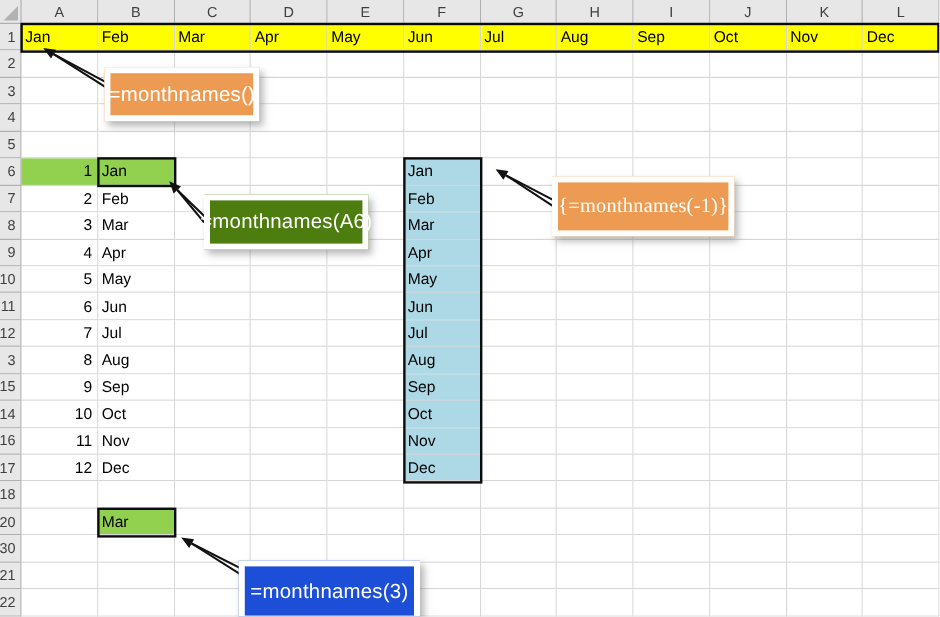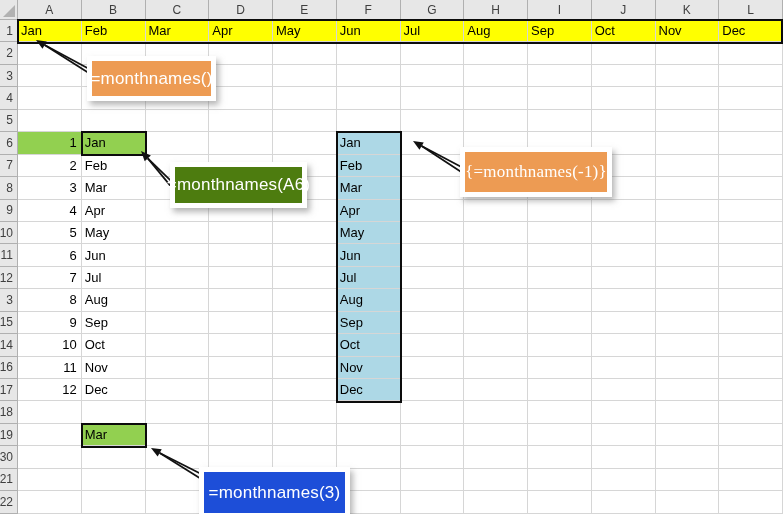--- a/index.html
+++ b/index.html
@@ -294,21 +294,21 @@
       <div class="cell al"></div>
       <div class="cell al"></div>
       <div class="cell al"></div>
       <div class="cell al"></div>
       <div class="cell al"></div>
       <div class="cell al"></div>
       <div class="cell al"></div>
       <div class="cell al"></div>
       <div class="cell al"></div>
       <div class="cell al"></div>
-      <div class="hcell rhead">19</div>
+      <div class="hcell rhead">20</div>
       <div class="cell al"></div>
       <div class="cell al" style="background: rgb(146, 208, 80);">Mar</div>
       <div class="cell al"></div>
       <div class="cell al"></div>
       <div class="cell al"></div>
       <div class="cell al"></div>
       <div class="cell al"></div>
       <div class="cell al"></div>
       <div class="cell al"></div>
       <div class="cell al"></div>

